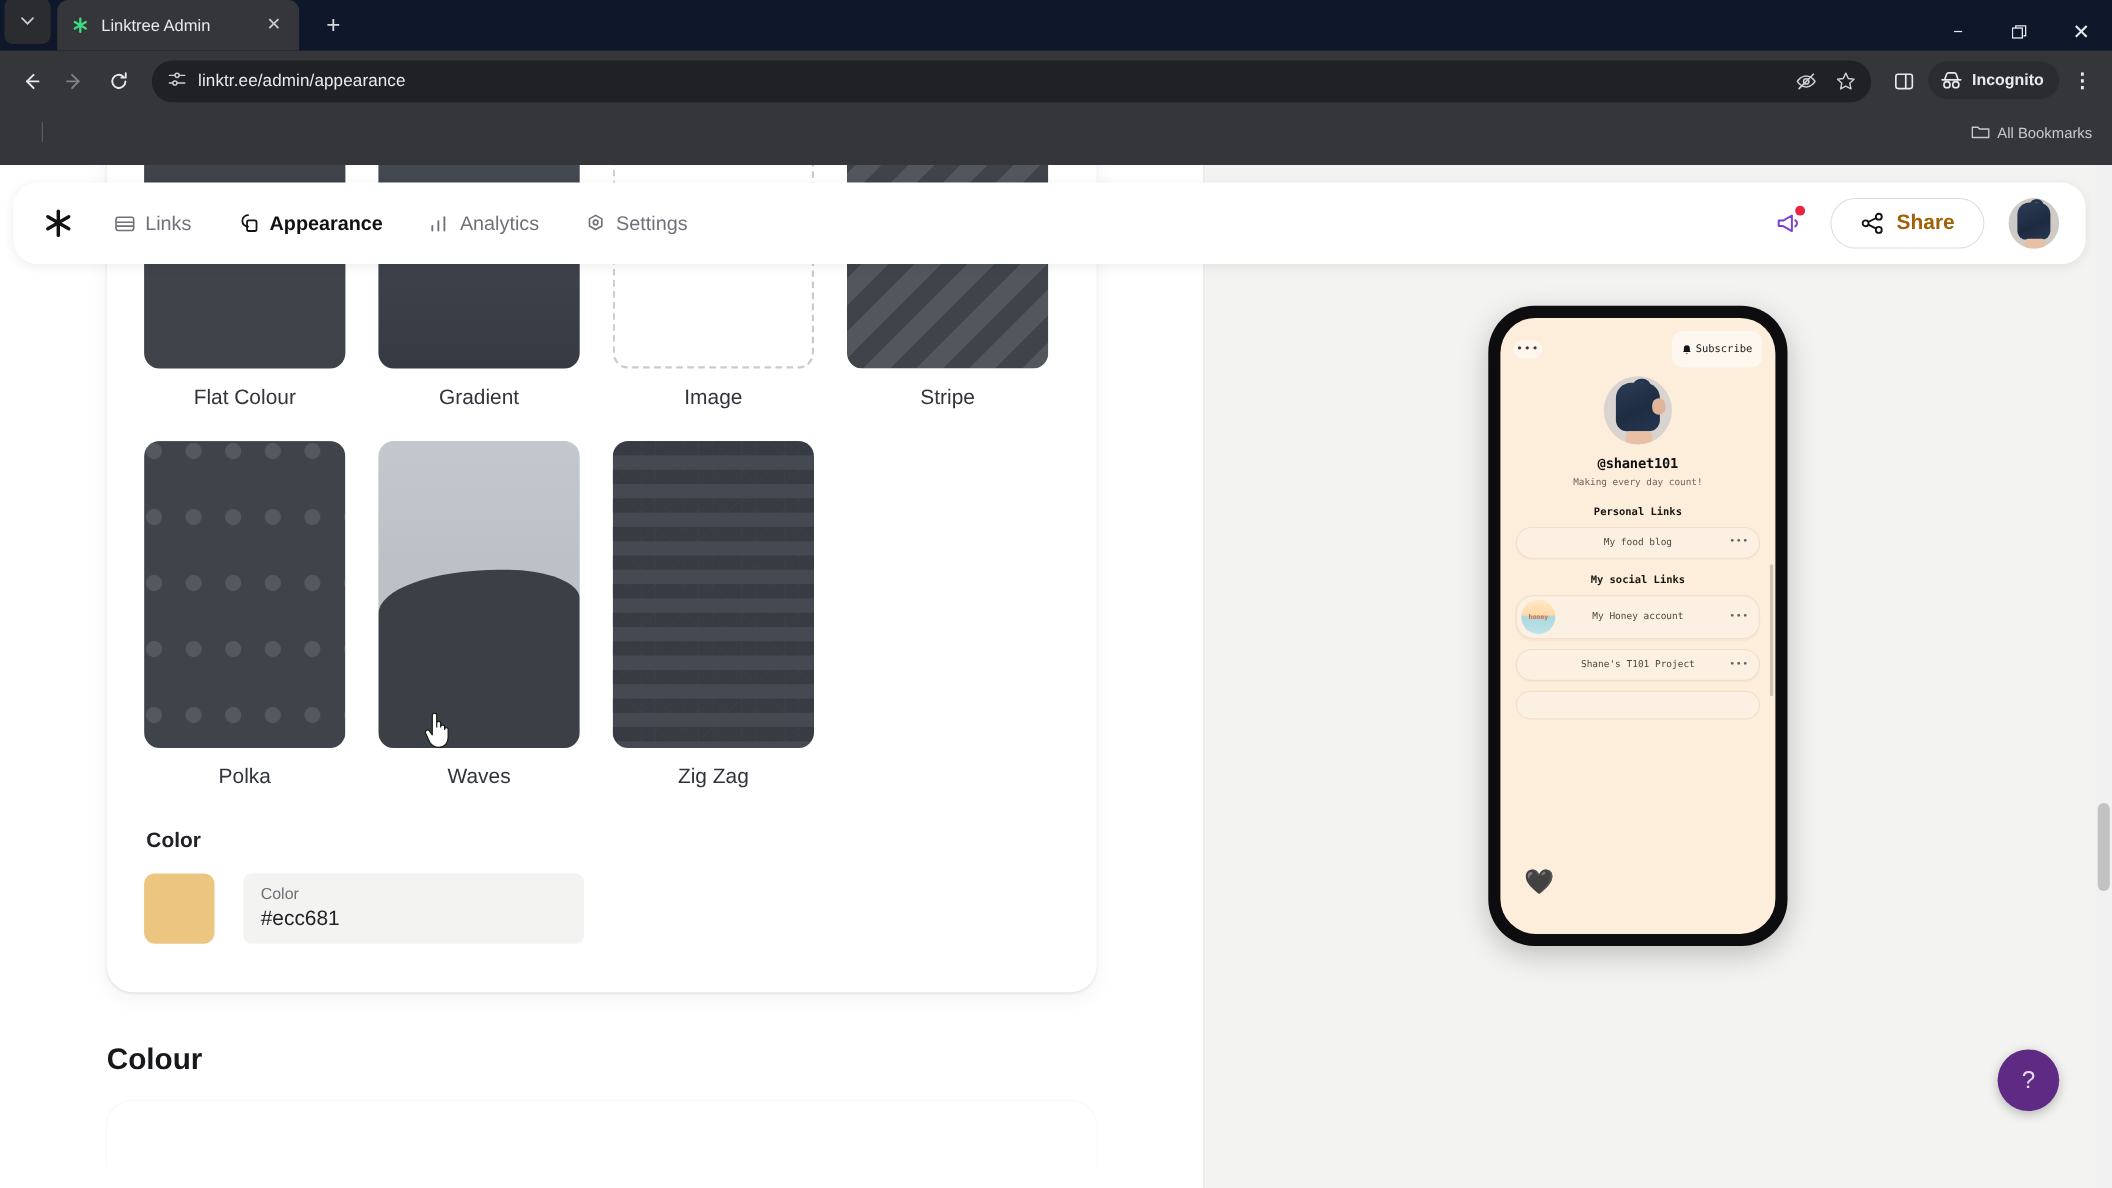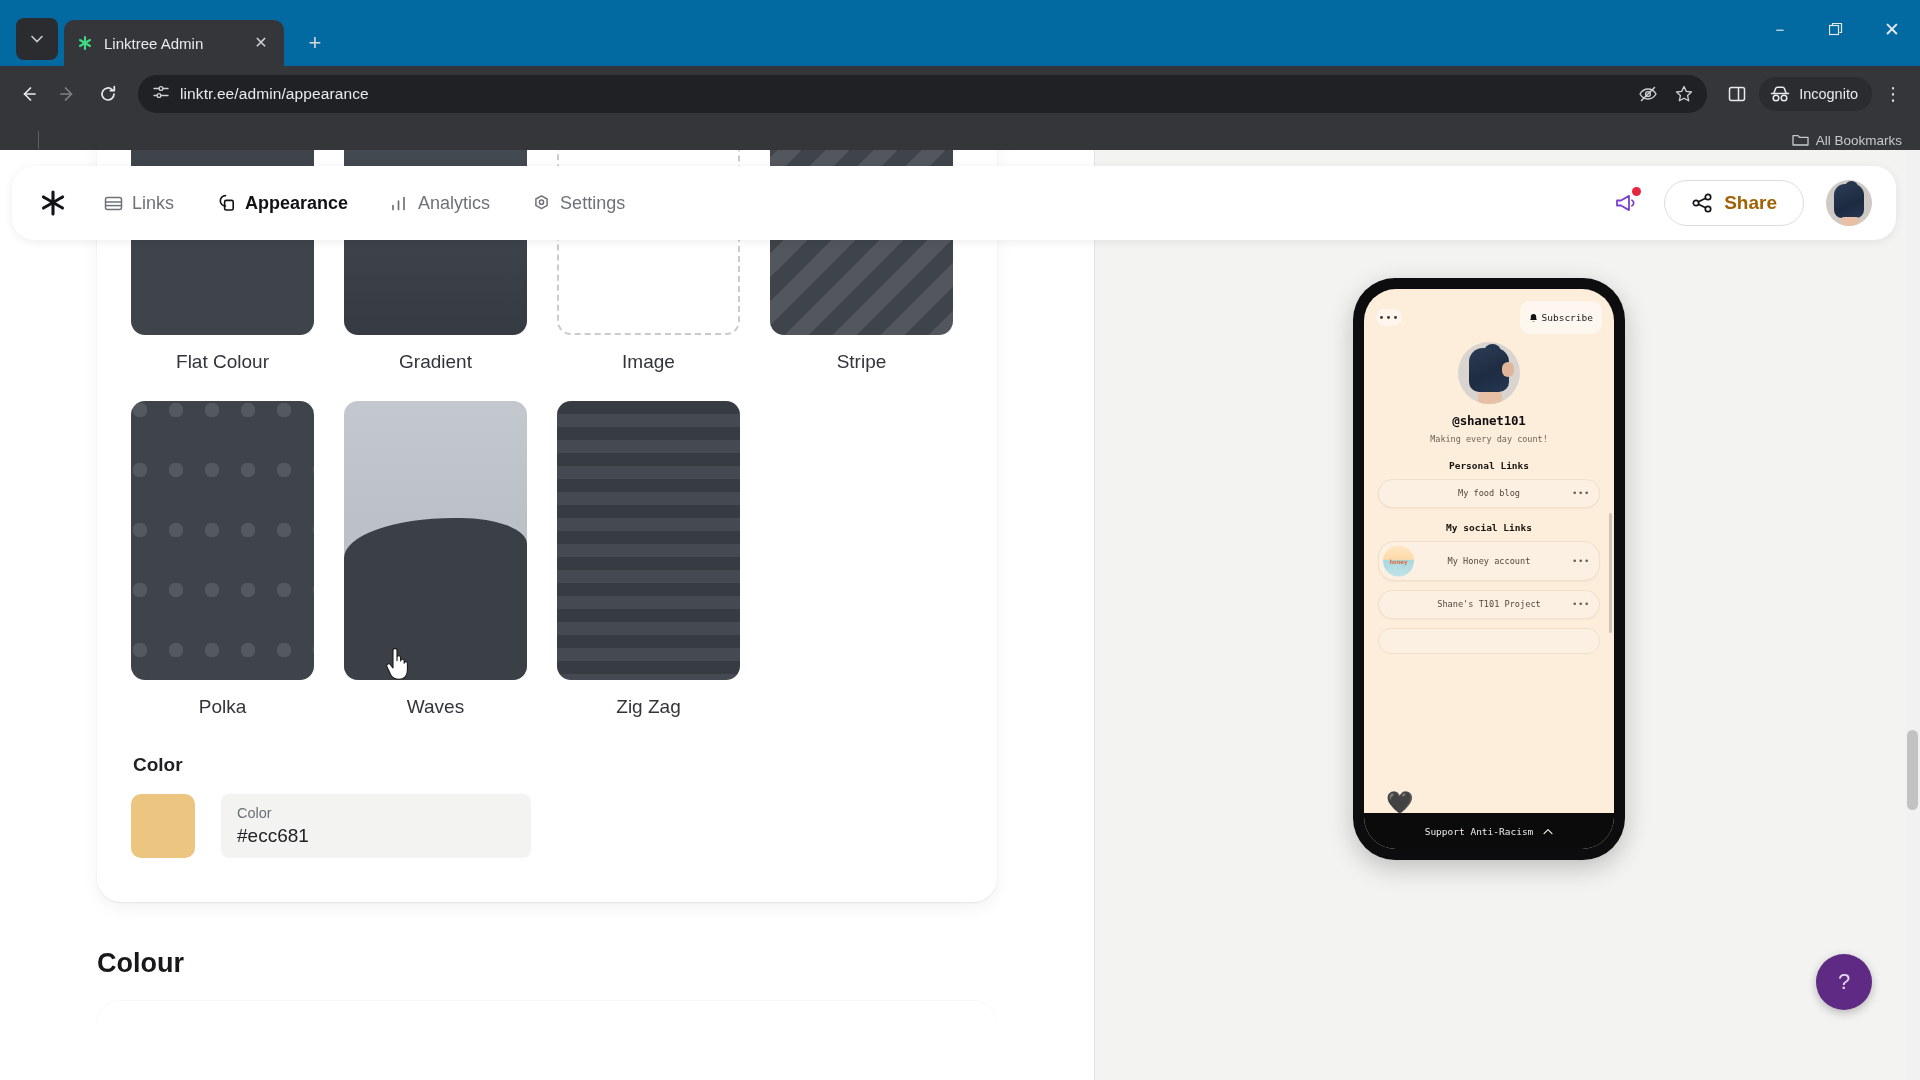--- a/index.html
+++ b/index.html
@@ -7,22 +7,22 @@
   body {
     font-family:"Liberation Sans", sans-serif;
     background:#f1f1f1;
     -webkit-font-smoothing:antialiased;
   }
 
   
   .browser { width:1920px; height:1080px; position:relative; background:#35363a; }
 
   .tabstrip {
-    height:66px; background:#0369a1; display:flex; align-items:flex-end;
-    padding-left:16px; position:relative;
+    height:46px; background:#0f172a; display:flex; align-items:flex-end;
+    padding-left:4px; position:relative;
   }
   .tab-list-btn {
     width:42px; height:42px; margin-bottom:6px; border-radius:8px;
     display:flex; align-items:center; justify-content:center;
     color:#c9cdd1; background:#2b2c2f;
   }
   .tab {
     display:flex; align-items:center; gap:10px;
     height:46px; width:220px; padding:0 12px;
     background:#35363a; border-radius:10px 10px 0 0;
@@ -47,21 +47,21 @@
   .nav-ico { width:36px; height:36px; border-radius:50%; display:flex; align-items:center; justify-content:center;
     color:#e8eaed; }
   .nav-ico.dim { color:#7e8185; }
   .omnibox {
     flex:1; height:38px; background:#202124; border-radius:19px;
     display:flex; align-items:center; padding:0 8px 0 14px; margin:0 8px; gap:10px;
   }
   .omni-url { flex:1; color:#e8eaed; font-size:15.5px; letter-spacing:.1px; }
   .omni-right { display:flex; align-items:center; gap:6px; }
   .omni-btn { width:30px; height:30px; display:flex; align-items:center; justify-content:center; color:#cdd0d4; }
-  .tb-right { display:flex; align-items:center; gap:4px; }
+  .tb-right { display:flex; align-items:flex-start; gap:4px;font-weight:bold; }
   .incognito {
     display:flex; align-items:center; gap:8px; height:34px; padding:0 14px 0 10px;
     background:#2b2c2f; border-radius:17px; color:#e8eaed; font-size:14.5px;
   }
   .kebab { width:34px; height:34px; display:flex; align-items:center; justify-content:center;
     color:#e8eaed; font-size:18px; letter-spacing:0; }
 
   .bookmarkbar { height:36px; background:#35363a; display:flex; align-items:center;
     justify-content:space-between; padding-right:18px; gap:10px; color:#c7cacd; font-size:13.5px;padding-left:38px; }
   .bm-sep { width:1px; height:18px; background:#5c5f63; }
@@ -486,26 +486,20 @@
           </div>
           <div class="ph-link">
             <span class="ph-link-txt">Shane's T101 Project</span>
             <span class="ph-link-kebab">•••</span>
           </div>
           <div class="ph-partial"></div>
           <div class="ph-blob">🖤</div>
 
           <div class="ph-scroll"></div>
 
-          <div class="ph-banner">
-            <span class="ph-banner-txt">Support Anti-Racism</span>
-            <svg width="10" height="7" viewBox="0 0 10 7">
-              <path d="M1 5.6L5 1.6L9 5.6" stroke="#f2ece4" stroke-width="1.2" fill="none" stroke-linecap="round" stroke-linejoin="round"></path>
-            </svg>
-          </div>
 
         </div>
       </div>
     </div>
 
     <div class="lt-nav">
       <div class="lt-logo">
         <svg width="26" height="28" viewBox="0 0 26 28">
           <g stroke="#131316" stroke-width="3.1" stroke-linecap="round">
             <line x1="13" y1="3" x2="13" y2="25"></line>

